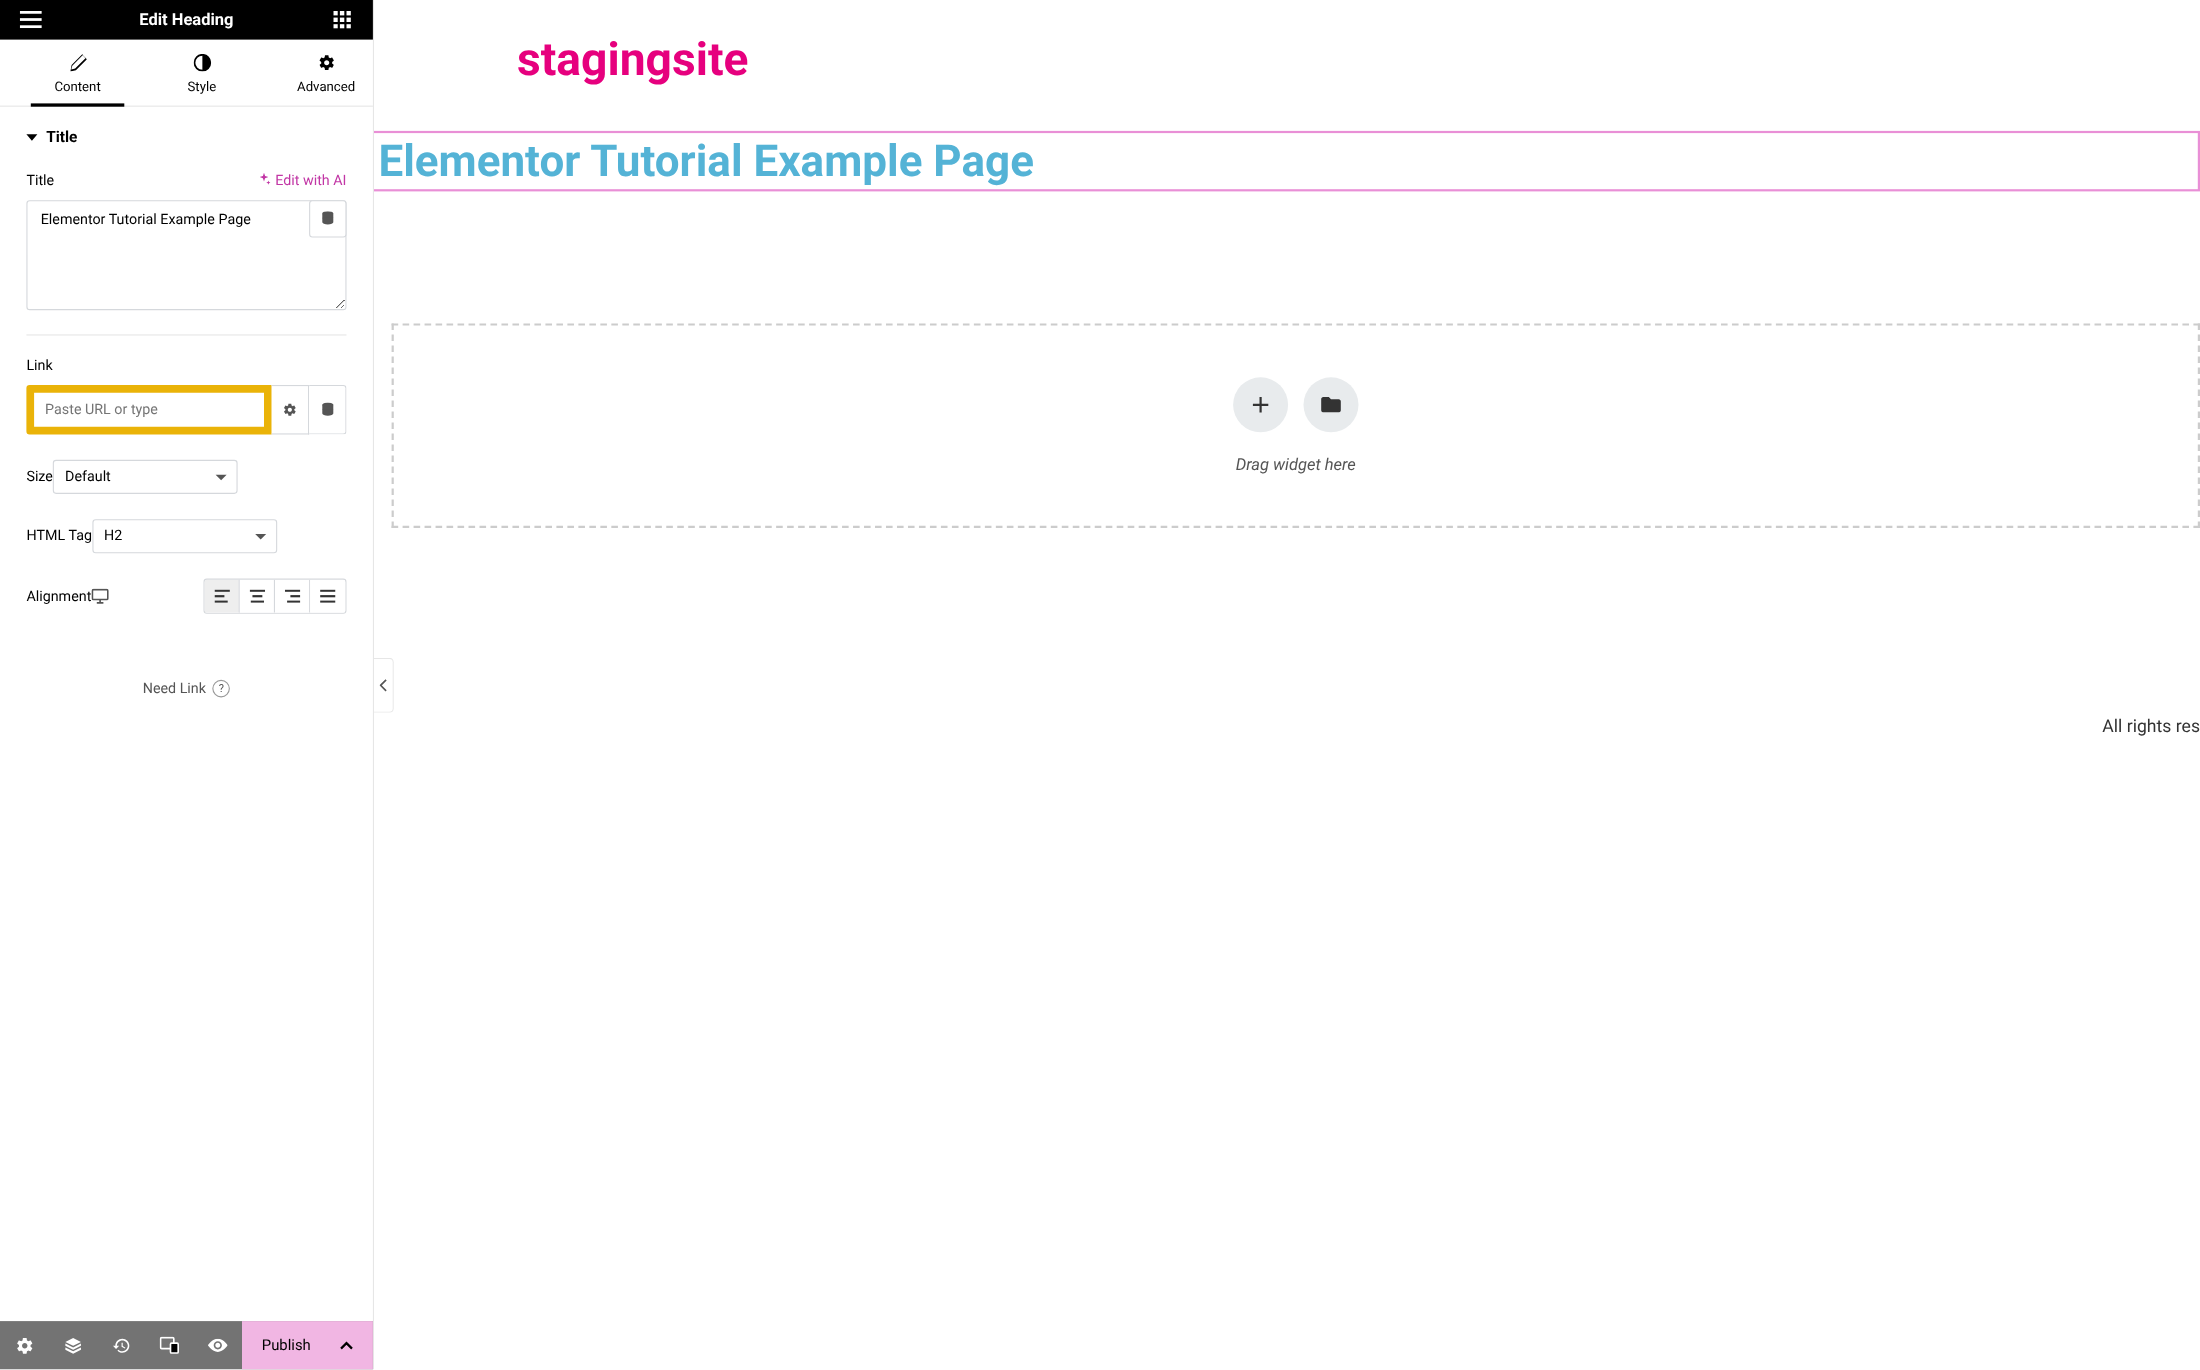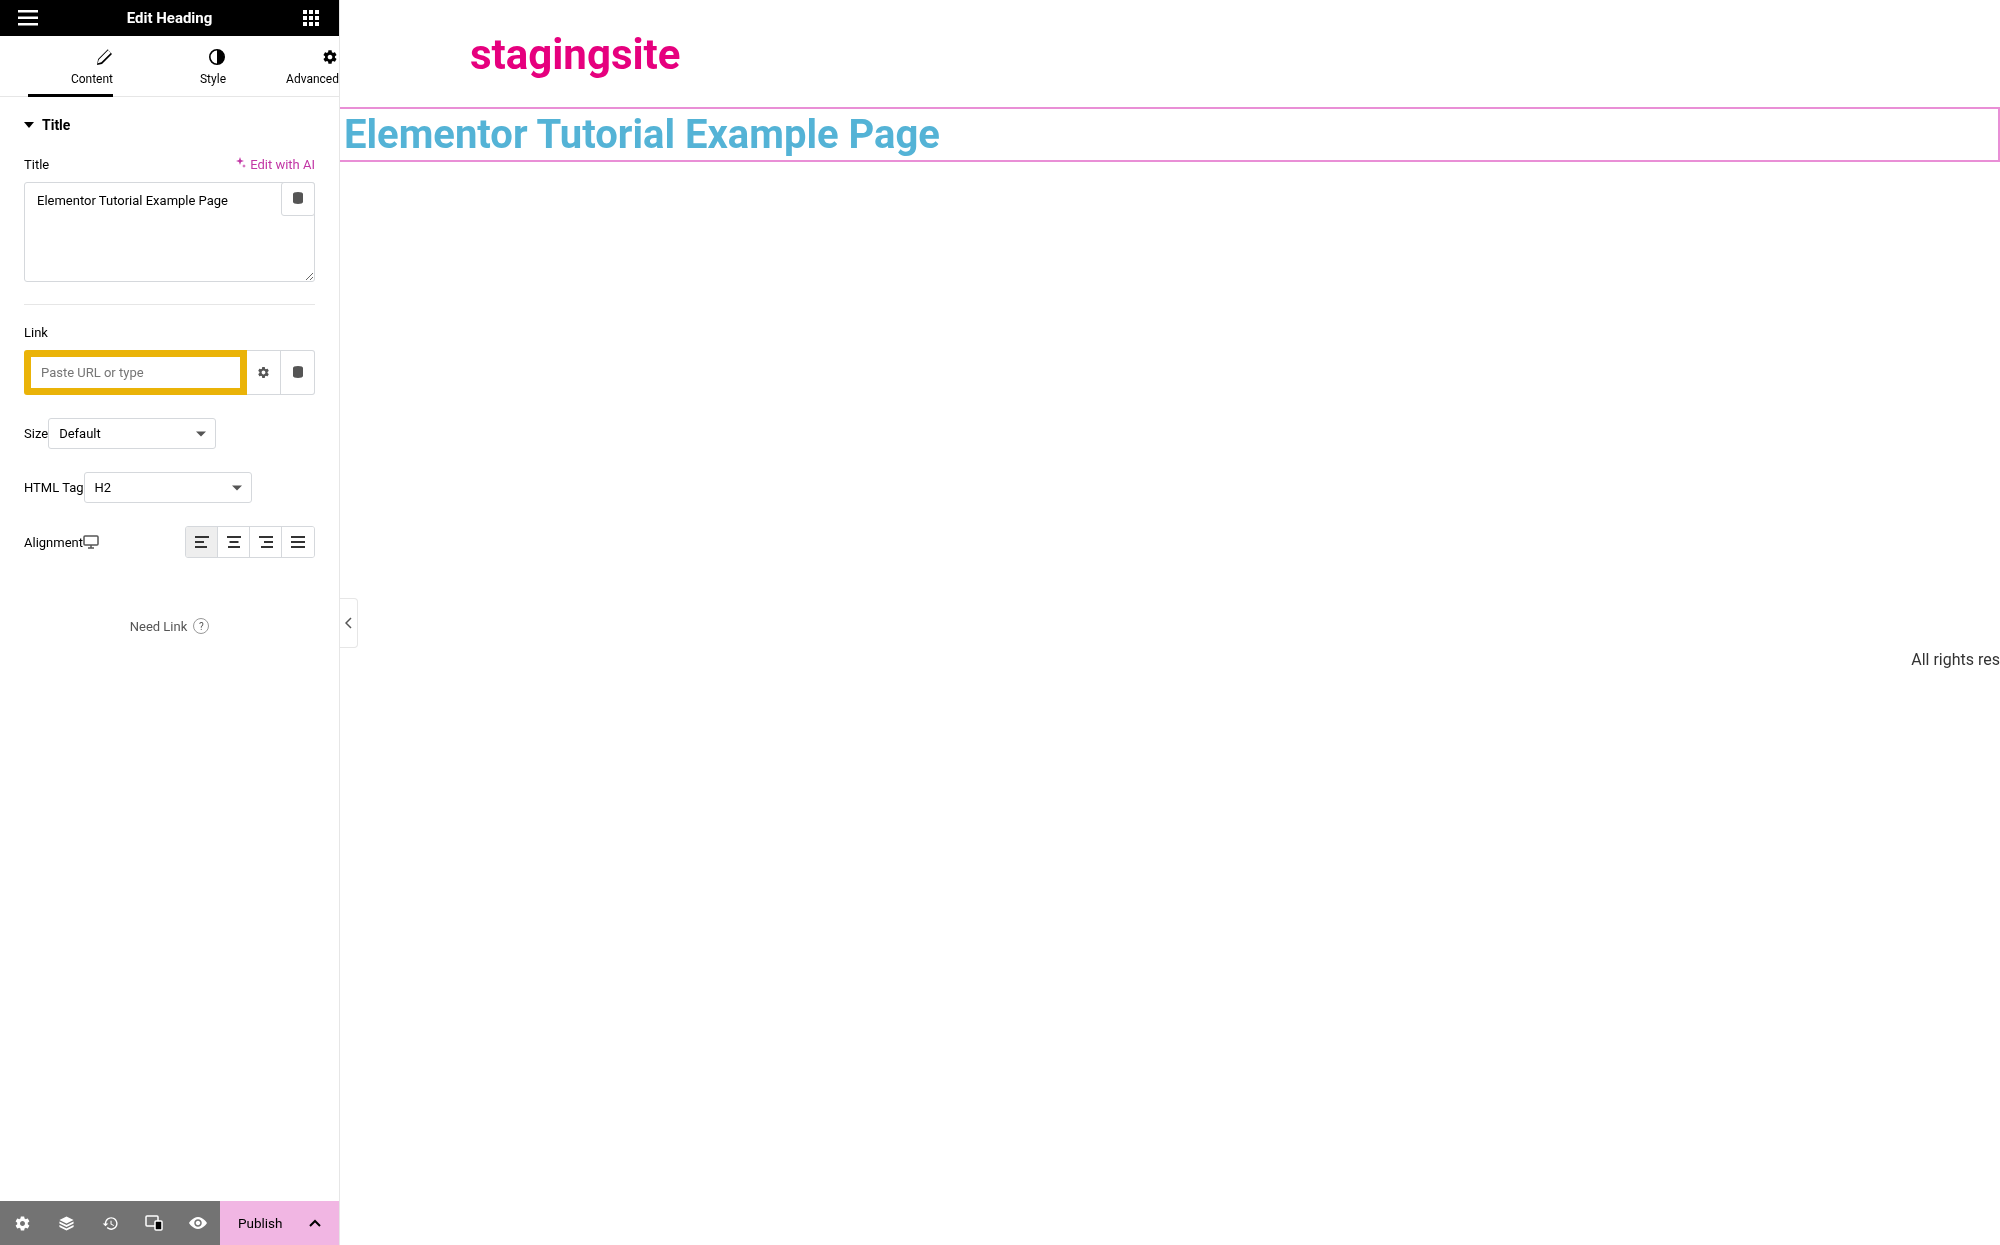--- a/index.html
+++ b/index.html
@@ -8,21 +8,21 @@
 
 .panel { width: 340px; background: #fff; display: flex; flex-direction: column; border-right: 1px solid #e6e6e6; position: relative; }
 
 
 .panel-header { background: #000; color: #fff; height: 36px; display: flex; align-items: center; justify-content: space-between; padding: 0 16px; }
 .panel-header .menu-btn, .panel-header .apps-btn { width: 24px; height: 24px; display: flex; align-items: center; justify-content: center; cursor: pointer; }
 .panel-title { font-size: 15px; font-weight: 700; }
 
 
 .tabs { display: flex; border-bottom: 1px solid #e6e6e6; }
-.tab { flex: 1; display: flex; flex-direction: column; align-items: flex-end; padding: 12px 0 10px; cursor: pointer; gap: 6px; position: relative; margin-left: 28px; }
+.tab { flex: 1; display: flex; flex-direction: column; align-items: center; padding: 12px 0 10px; cursor: pointer; gap: 6px; position: relative; margin-left: 28px; }
 .tab-icon { width: 18px; height: 18px; display: flex; align-items: center; justify-content: center; color: #000; }
 .tab-label { font-size: 12px; color: #000; }
 .tab.active::after { content: ''; position: absolute; bottom: -1px; left: 0; right: 0; height: 3px; background: #000; }
 
 
 .panel-body { flex: 1; overflow-y: auto; padding: 20px 24px; }
 
 .section-header { display: flex; align-items: center; gap: 8px; font-weight: 700; font-size: 14px; margin-bottom: 24px; cursor: pointer; }
 .section-header .caret { width: 0; height: 0; border-left: 5px solid transparent; border-right: 5px solid transparent; border-top: 6px solid #000; }
 
@@ -62,21 +62,21 @@
 .panel-footer { height: 44px; background: #737373; display: flex; align-items: center; }
 .footer-btn { width: 44px; height: 44px; display: flex; align-items: center; justify-content: center; color: #fff; cursor: pointer; }
 .publish-btn { flex: 1; height: 44px; background: #f1b6e3; color: #000; display: flex; align-items: center; justify-content: center; gap: 20px; cursor: pointer; font-size: 13.5px; padding: 0 18px; }
 .publish-btn .chev { margin-left: auto; }
 
 
 .collapse-handle { position: absolute; left: 340px; top: 50%; transform: translateY(-50%); width: 18px; height: 50px; background: #fff; border: 1px solid #e6e6e6; border-left: none; border-radius: 0 4px 4px 0; display: flex; align-items: center; justify-content: center; cursor: pointer; z-index: 10; color: #555; }
 
 
 .canvas { flex: 1; background: #fff; overflow: auto; padding: 30px 0 0 130px; position: relative; }
-.site-title { font-size: 42px; font-weight: 700; color: #e6007e; margin-bottom: 28px; }
+.site-title { font-size: 42px; font-weight: 700; color: #e6007e; margin-bottom: 40px; }
 .page-title { font-size: 49px; font-weight: 700; color: #333; margin-bottom: 26px; }
 
 .heading-widget { border: 2px solid #e98fd6; padding: 2px 6px; margin-left: -134px; }
 .heading-widget h2 { font-size: 40px; font-weight: 700; color: #54b3d6; }
 
 .drop-section { margin: 120px 0 0 -114px; border: 2px dashed #ccc; height: 186px; display: flex; flex-direction: column; align-items: center; justify-content: center; gap: 20px; }
 .drop-buttons { display: flex; gap: 14px; }
 .drop-circle { width: 50px; height: 50px; border-radius: 50%; background: #e8ebed; display: flex; align-items: center; justify-content: center; cursor: pointer; color: #333; }
 .drop-text { font-size: 15px; font-style: italic; color: #555; }
 
@@ -299,15 +299,31 @@
     </svg>
 </div>
 
 <div class="canvas">
   <div class="site-title">stagingsite</div>
 
   <div class="heading-widget">
     <h2>Elementor Tutorial Example Page</h2>
   </div>
 
+  <div class="drop-section">
+    <div class="drop-buttons">
+      <div class="drop-circle">
+        <svg width="16" height="16" viewBox="0 0 16 16" fill="none" stroke="#333" stroke-width="2">
+            <line x1="8" y1="1" x2="8" y2="15"></line>
+            <line x1="1" y1="8" x2="15" y2="8"></line>
+          </svg>
+      </div>
+      <div class="drop-circle">
+        <svg width="18" height="14" viewBox="0 0 18 14" fill="#333">
+            <path d="M7 0l2 2h7c1.1 0 2 .9 2 2v8c0 1.1-.9 2-2 2H2c-1.1 0-2-.9-2-2V2c0-1.1.9-2 2-2h5z"></path>
+          </svg>
+      </div>
+    </div>
+    <div class="drop-text">Drag widget here</div>
+  </div>
 
   <div class="footer-text">All rights res</div>
 </div>
 
 </body></html>

